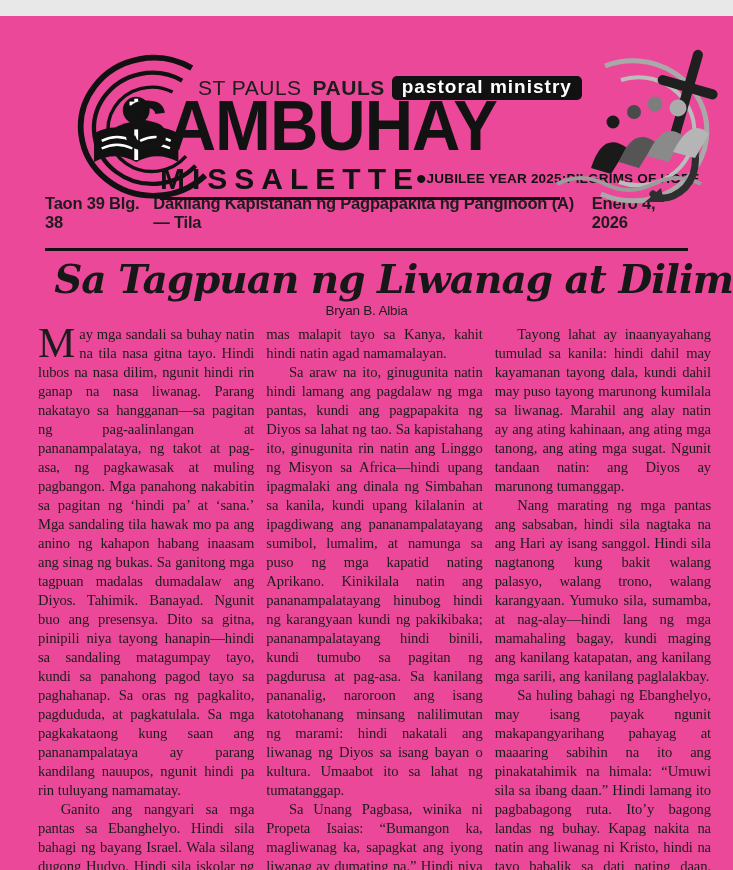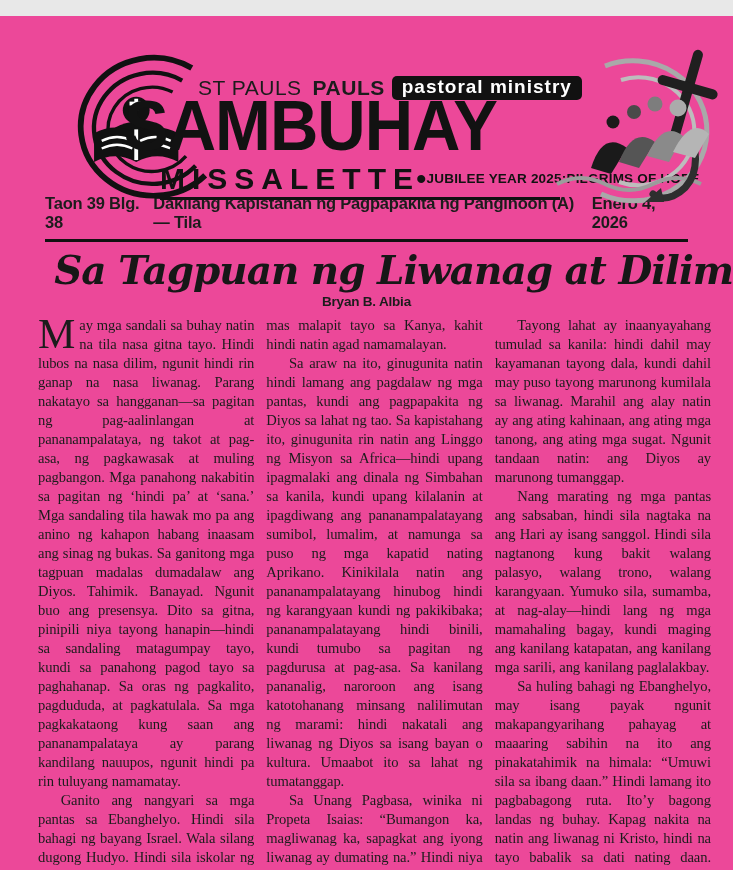--- a/index.html
+++ b/index.html
@@ -41,37 +41,37 @@
     position:absolute;left:160px;top:146px;
     display:flex;align-items:center;gap:0;white-space:nowrap;
     font-family:"Liberation Sans", sans-serif;color:#121212;
   }
   .subbrand{font-weight:bold;font-size:30px;letter-spacing:7px;}
   .bullet{font-size:30px;line-height:1;margin-left:-4px;}
   .jubilee{font-weight:bold;font-size:13.5px;line-height:1.08;letter-spacing:.2px;display:flex;flex-direction:row;}
   .brand-underline{position:absolute;left:160px;top:181px;width:400px;height:3px;background:#111;}
   
   .infobar{
-    display:flex;justify-content:space-between;align-items:baseline;
-    margin:0 45px;padding-bottom:7px;
+    display:flex;justify-content:flex-end;align-items:baseline;
+    margin:0 45px;padding-bottom:16px;
     border-bottom:3.5px solid #111;
     font-family:"Liberation Sans", sans-serif;
     font-weight:bold;font-size:16.5px;letter-spacing:-.2px;
   }
   
   .title{
     margin:8px 0 0 0;text-align:right;
     font-family:"DejaVu Serif", serif;
     font-style:italic;font-weight:bold;
     font-size:39px;line-height:1.05;letter-spacing:-1px;color:#171717;
   }
   .byline{
     text-align:center;margin-top:3px;
     font-family:"Liberation Sans", sans-serif;
-    font-weight:bold;font-size:13.5px;letter-spacing:-.2px;
+    font-weight:normal;font-size:13.5px;letter-spacing:-.2px;
   }
   
   .columns{
     display:flex;gap:12px;
     padding:7px 22px 0 38px;
   }
   .col{flex:1;min-width:0;}
   .para{
     margin:0;text-align:justify;
     font-size:14.6px;line-height:19px;letter-spacing:-.1px;

